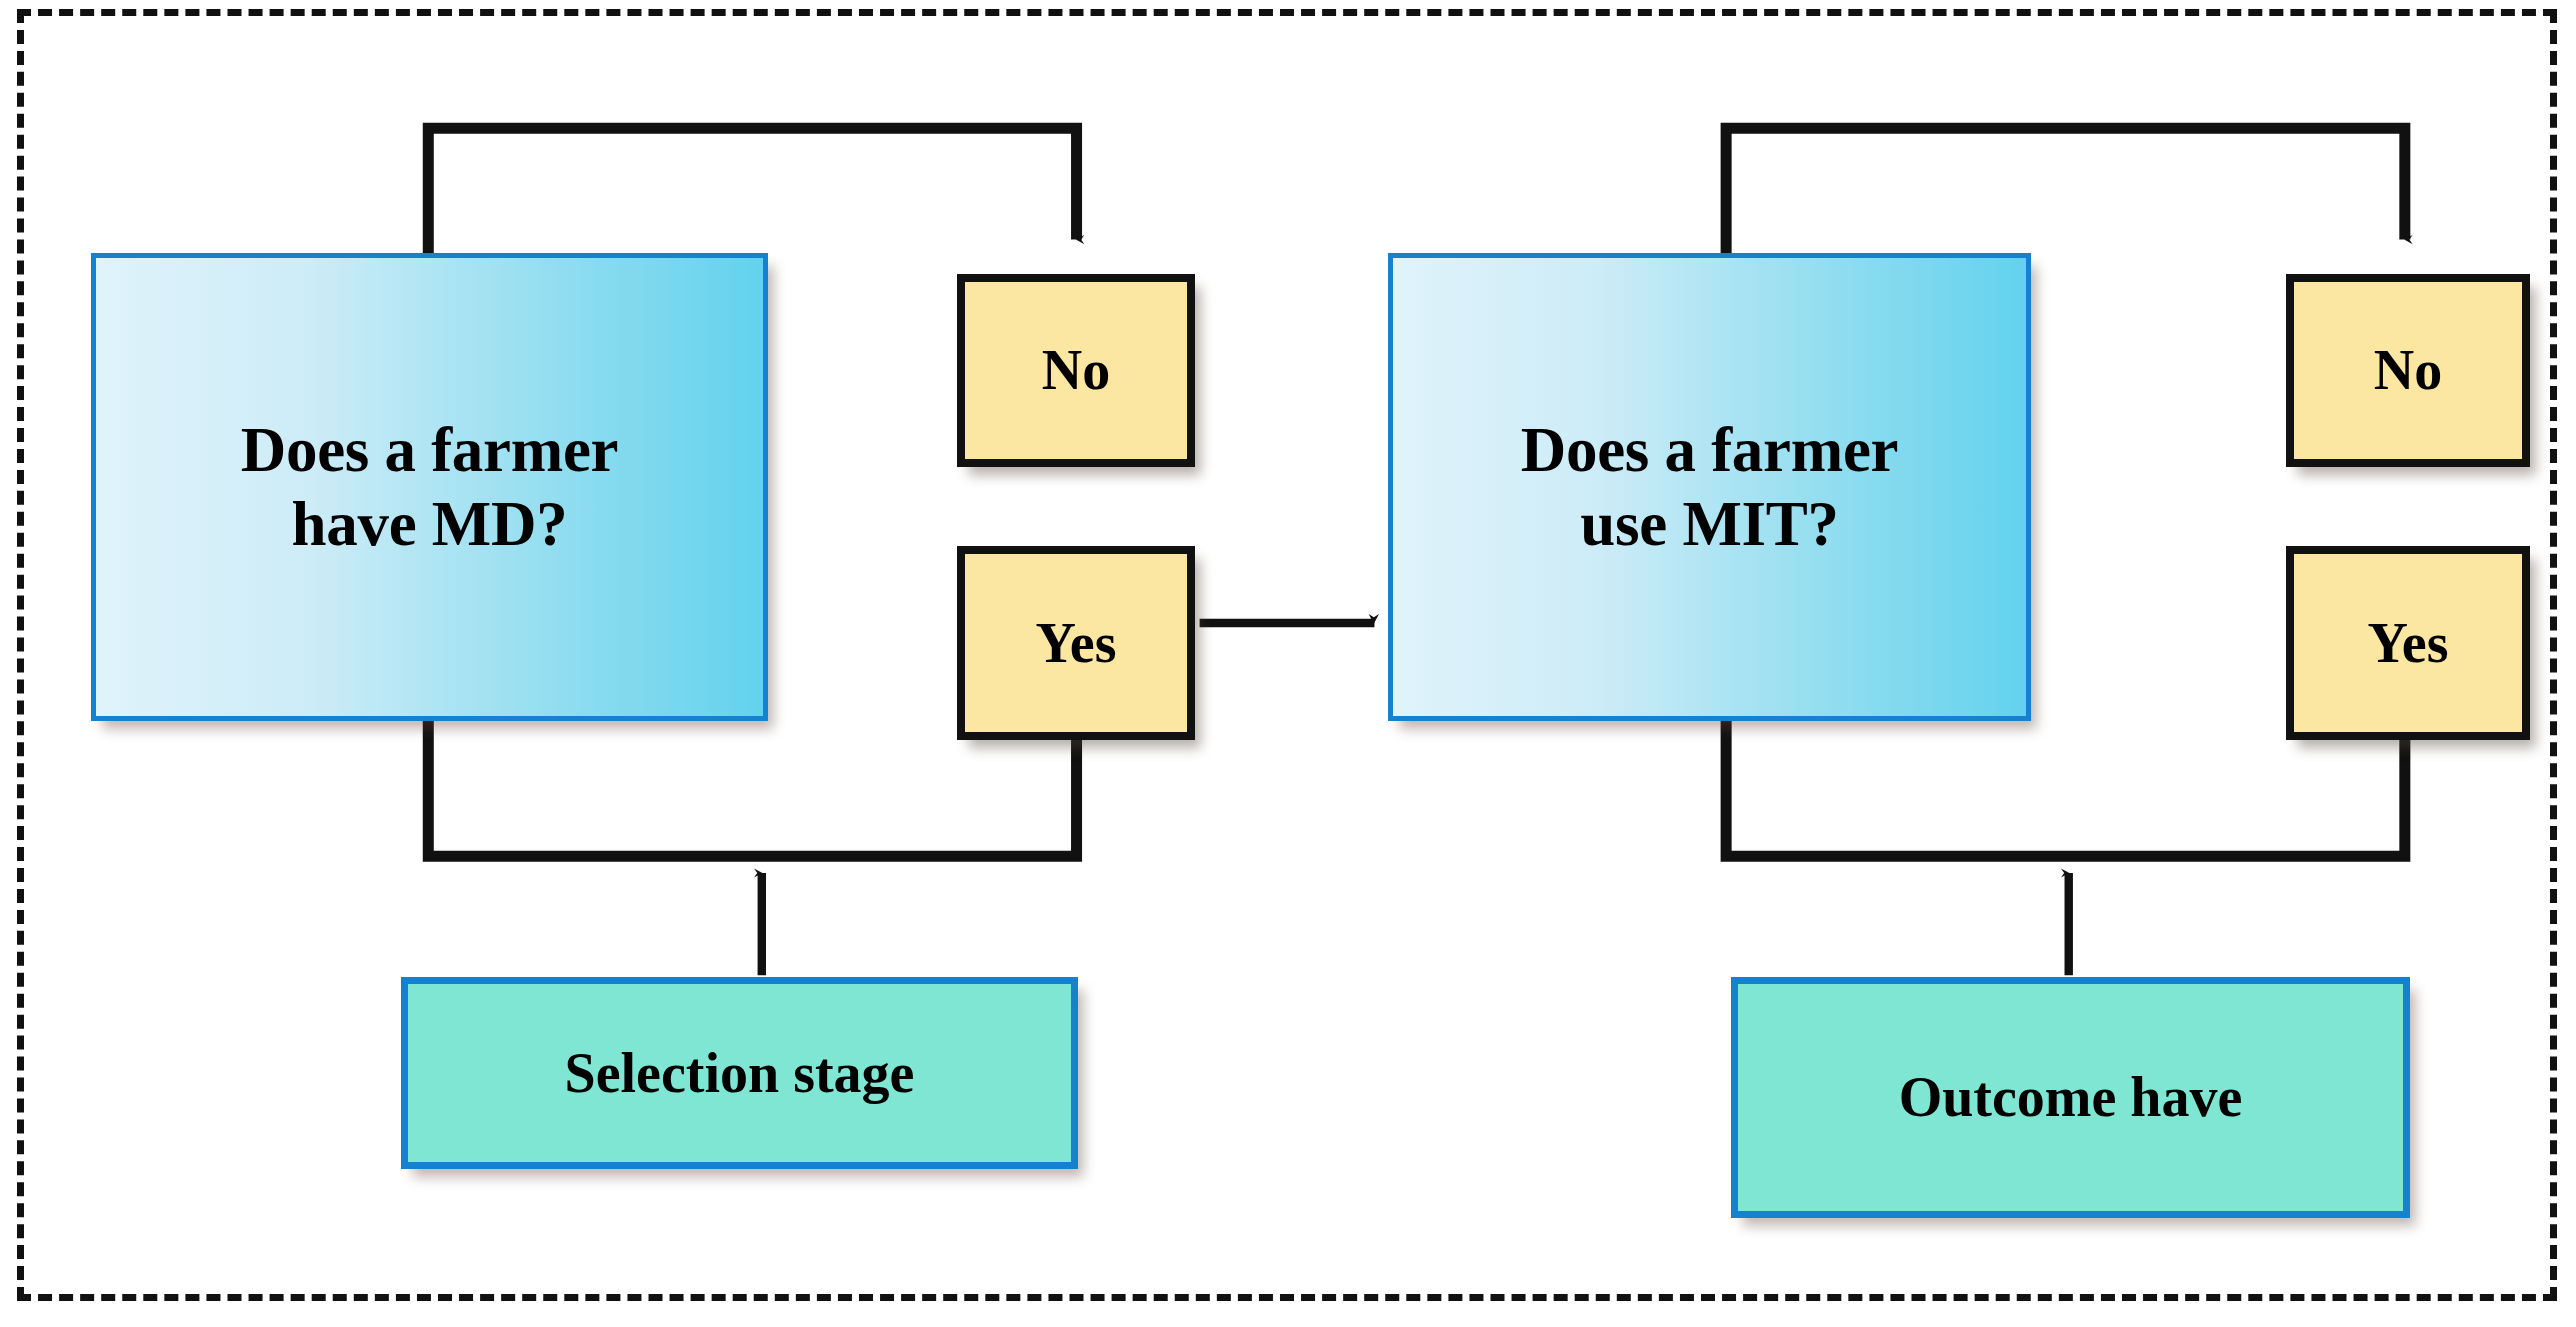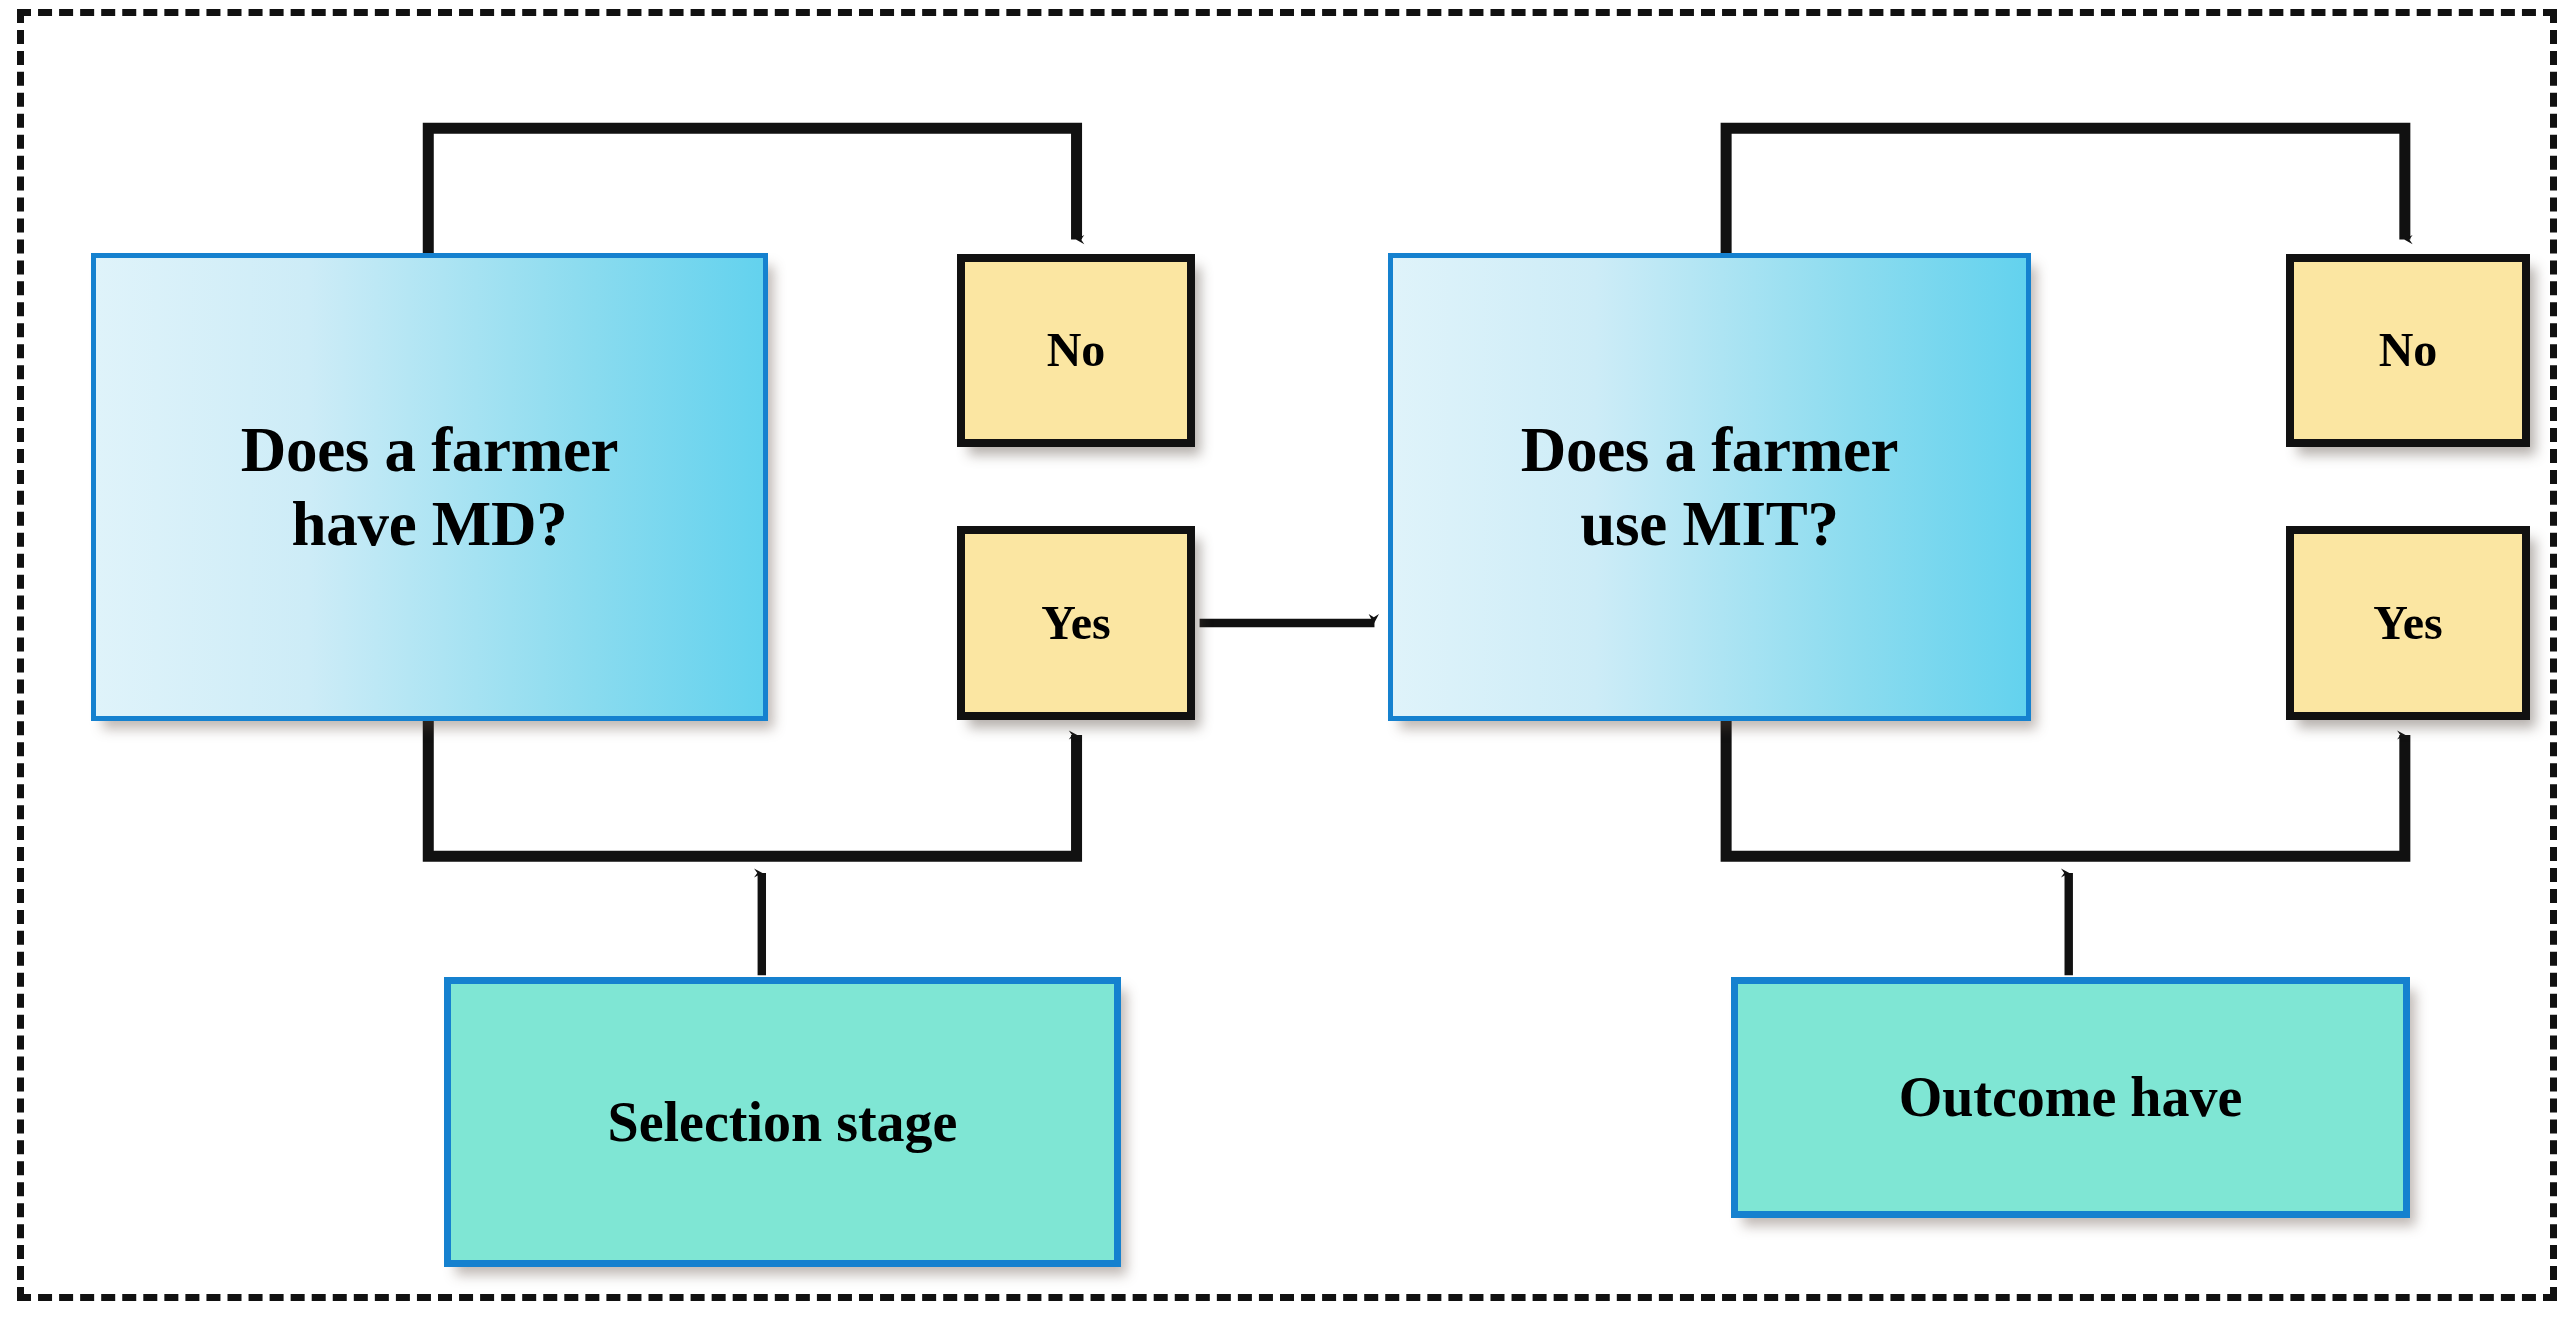--- a/index.html
+++ b/index.html
@@ -56,21 +56,22 @@
     background: linear-gradient(to right, #dff3fa 0%, #cdecf7 32%, #8ddcef 72%, #63d2ee 100%);
     box-shadow: 9px 10.4px 11.7px -2.6px rgba(90,70,60,0.38);
     font-size: 63px;
     letter-spacing: -0.3px;
   }
   
   .node.answer {
     border: 8.4px solid #111111;
     background: #fbe6a2;
     box-shadow: 9px 10.4px 11.7px -2.6px rgba(80,70,60,0.42);
-    font-size: 48px;
+    font-size: 56px;
+    margin-top: 20px;
   }
   
   .node.stage {
     border: 7.1px solid #1581cf;
     background: #7fe6d4;
     box-shadow: 9px 10.4px 11.7px -2.6px rgba(90,70,60,0.38);
     font-size: 56px;
   }
   .node-label {
     display: block;
@@ -78,21 +79,21 @@
     padding: 0 6.5px;
   }
 
   
   #node-md       { left: 91px;  top: 253px;  width: 677px; height: 468px; }
   #node-no-left  { left: 957px; top: 254px;  width: 238px;  height: 193px; }
   #node-yes-left { left: 957px; top: 526px;  width: 238px;  height: 194px; }
   #node-mit      { left: 1388px; top: 253px;  width: 643px;  height: 468px; }
   #node-no-right { left: 2286px; top: 254px;  width: 244px;  height: 193px; }
   #node-yes-right{ left: 2286px; top: 526px;  width: 244px;  height: 194px; }
-  #node-selection{ left: 444px;  top: 977px; width: 677px; height: 290px; }
+  #node-selection{ left: 401px;  top: 977px; width: 677px; height: 192px; }
   #node-outcome  { left: 1731px; top: 977px; width: 679px; height: 241px; }
 </style>
 </head>
 <body>
 
 <div id="canvas">
 
   <div id="outer-frame"></div>
 
   <svg id="connectors" viewBox="0 0 3977 2049" width="2576" height="1327" xmlns="http://www.w3.org/2000/svg">

